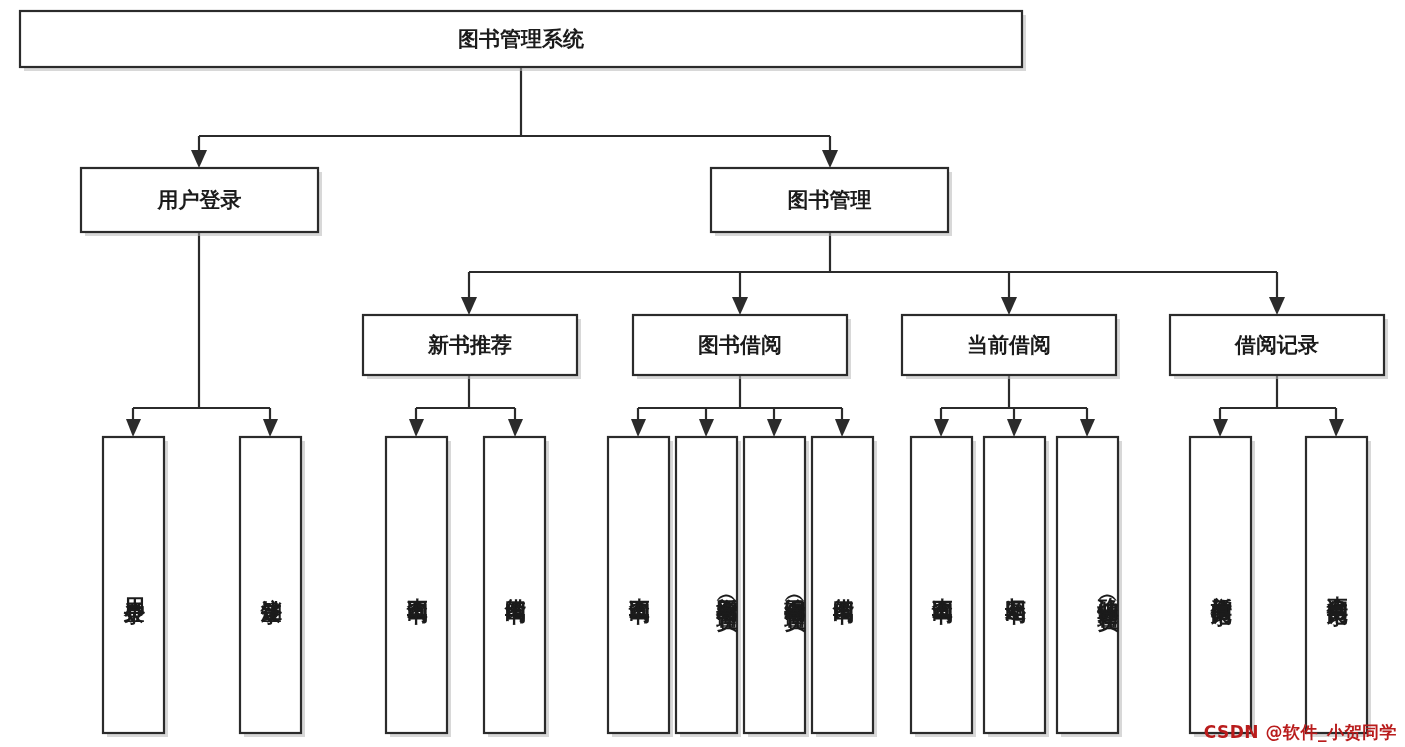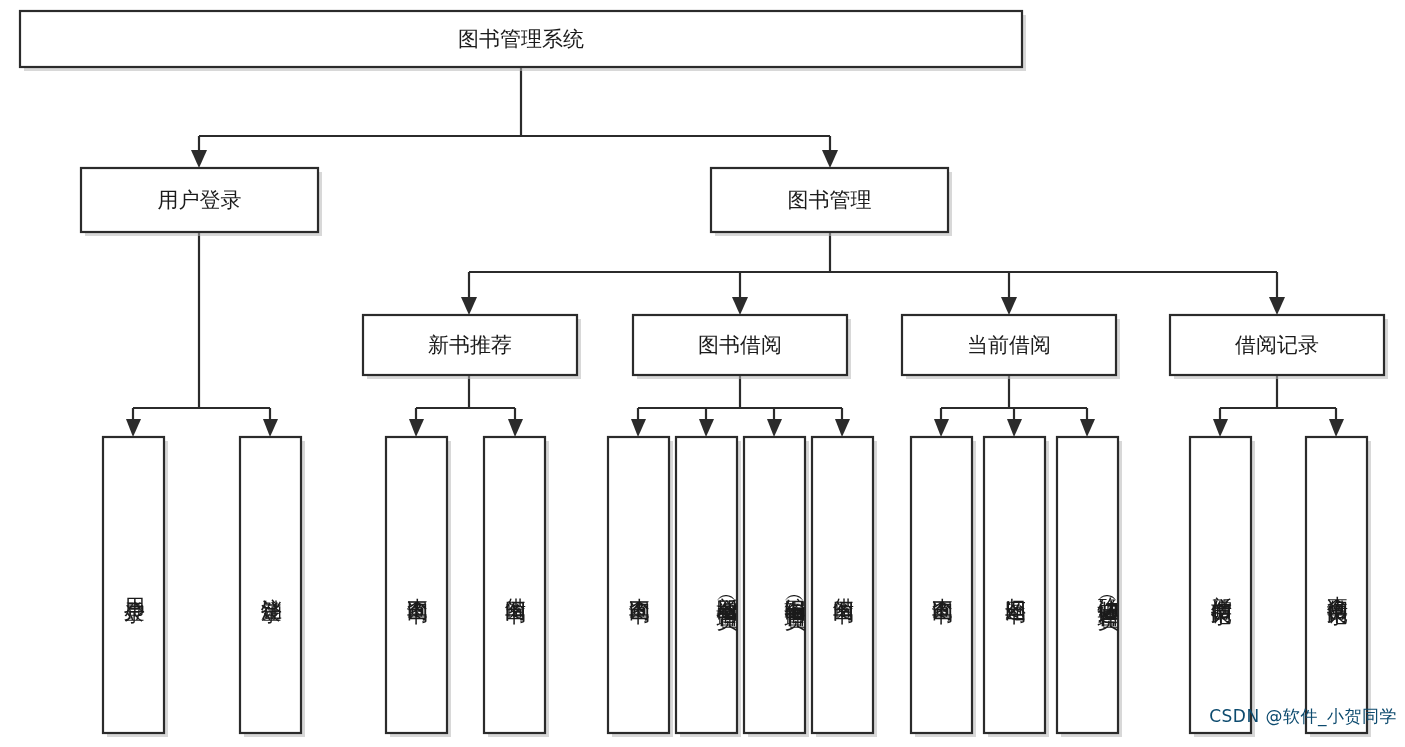--- a/index.html
+++ b/index.html
@@ -11,20 +11,21 @@
     width: 1405px;
     height: 747px;
     font-family: "DejaVu Sans", "Liberation Sans", sans-serif;
     overflow: hidden;
   }
   #diagram-root {
     position: relative;
     width: 1405px;
     height: 747px;
     background: #ffffff;
+    font-weight: bold;
   }
   svg.diagram-canvas {
     position: absolute;
     top: 0;
     left: 0;
     width: 1405px;
     height: 747px;
     display: block;
   }
   .node-box {
@@ -66,24 +67,24 @@
     display: flex;
     align-items: center;
     justify-content: center;
     text-align: center;
     pointer-events: none;
     user-select: none;
   }
   .watermark {
     position: absolute;
     right: 8px;
-    bottom: 19px;
+    bottom: 3px;
     font-family: "DejaVu Sans", "Liberation Sans", sans-serif;
     font-size: 17px;
-    color: #0c4a6e;
+    color: #b91c1c;
     letter-spacing: 0.5px;
     user-select: none;
     white-space: nowrap;
   }
 </style>
 </head>
 <body>
 
 <div id="diagram-root">
 

